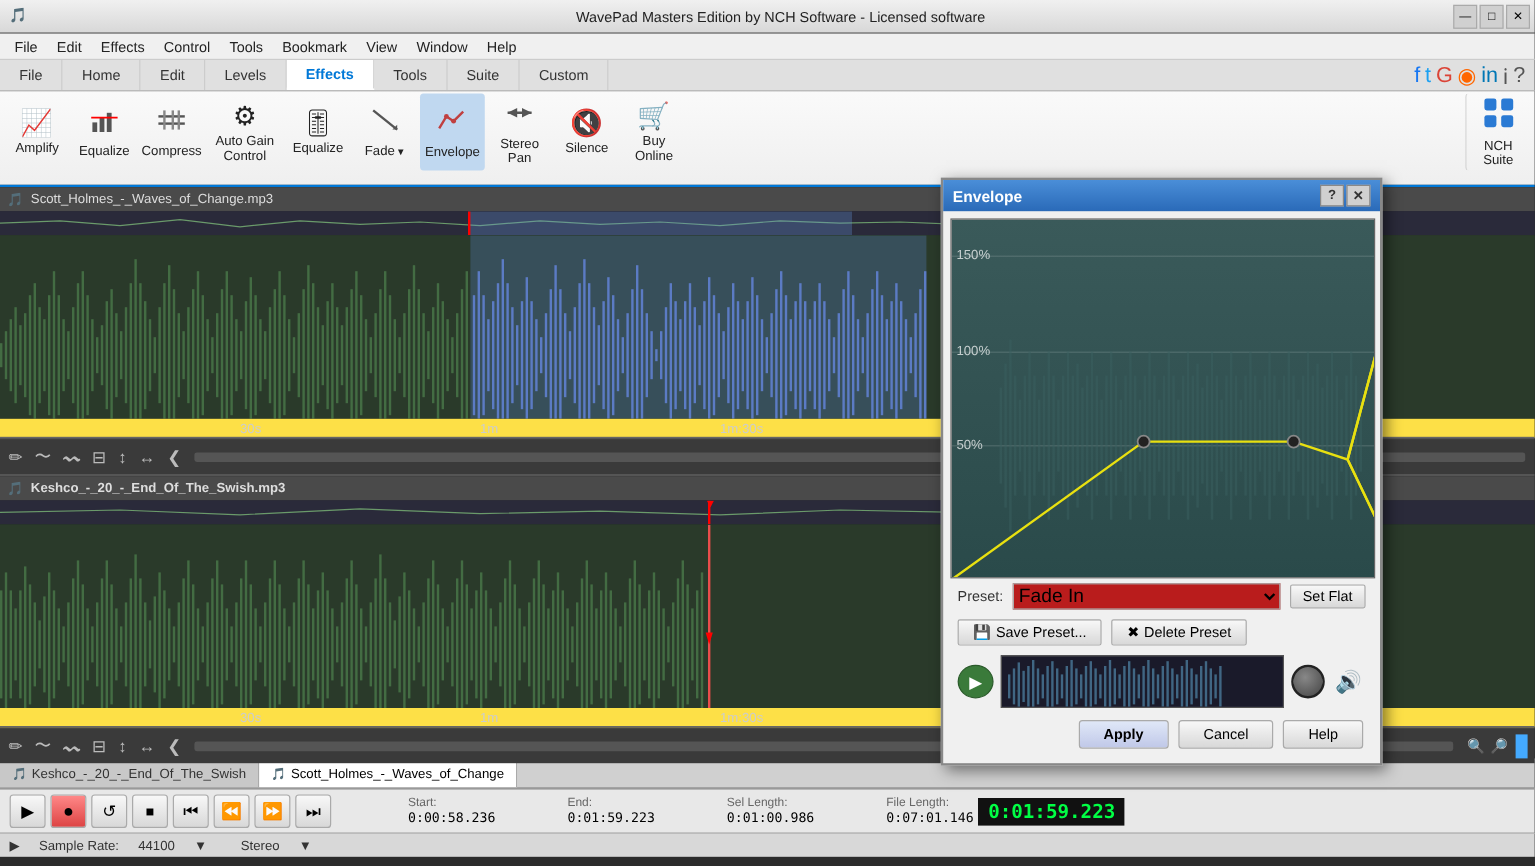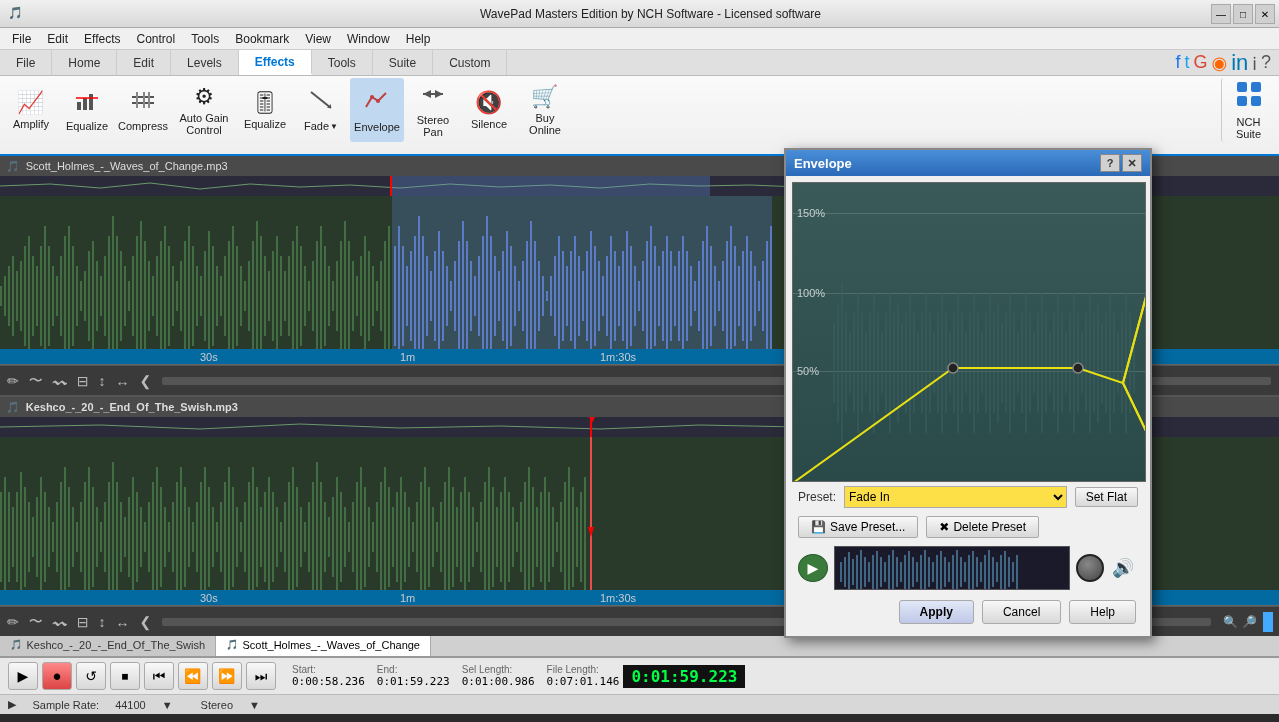--- a/index.html
+++ b/index.html
@@ -99,21 +99,21 @@
       align-items: center;
       padding: 0 4px;
       gap: 4px;
       border-top: 1px solid #555;
     }
     .track-ctrl-btn { color: #bbb; font-size: 14px; cursor: pointer; padding: 2px 3px; }
 
     
     .timeline-ruler {
       height: 16px;
-      background: #0369a1;
+      background: #fde047;
       display: flex;
       align-items: center;
       position: relative;
       border-bottom: 1px solid #666;
     }
     .status-time-big {
       font-size: 16px;
       font-weight: bold;
       color: #000;
       background: #111;
@@ -160,21 +160,21 @@
       background: linear-gradient(to bottom, #f8f8f8, #d8d8d8);
       border: 1px solid #aaa;
       border-radius: 3px;
       display: flex;
       align-items: center;
       justify-content: center;
       cursor: pointer;
       font-size: 14px;
     }
     .transport-info { display: flex; gap: 12px; margin-left: 12px; font-size: 11px; }
-    .transport-field { display: flex; flex-direction: column; }
+    .transport-field { display: flex; flex-direction: column; margin-left: 48px; }
     .transport-label { color: #666; font-size: 10px; }
     .transport-value { color: #000; font-family: monospace; }
 
     
     .level-bar {
       flex: 1;
       display: flex;
       align-items: center;
       justify-content: flex-end;
       gap: 4px;
@@ -262,23 +262,23 @@
 
     .dialog-preset-row {
       display: flex;
       align-items: center;
       padding: 4px 6px;
       gap: 8px;
     }
     .preset-select {
       flex: 1;
       height: 22px;
-      font-size: 12px;
+      font-size: 16px;
       border: 1px solid #aaa;
-      background: #fde047;
+      background: #b91c1c;
     }
     .preset-btn {
       padding: 2px 10px;
       font-size: 12px;
       background: linear-gradient(to bottom, #f8f8f8, #d8d8d8);
       border: 1px solid #aaa;
       border-radius: 2px;
       cursor: pointer;
       white-space: nowrap;
     }
@@ -405,21 +405,21 @@
   <div class="tab active">Effects</div>
   <div class="tab">Tools</div>
   <div class="tab">Suite</div>
   <div class="tab">Custom</div>
   <div style="flex:1; border-right:none;"></div>
   <div style="display:flex;align-items:center;gap:4px;padding:0 8px;">
     <span style="font-size:18px;color:#1877f2;">f</span>
     <span style="font-size:18px;color:#1da1f2;">t</span>
     <span style="font-size:18px;color:#db4437;">G</span>
     <span style="font-size:18px;color:#ff6600;">◉</span>
-    <span style="font-size:22px;color:#0077b5;">in</span>
+    <span style="font-size:18px;color:#0077b5;">in</span>
     <span style="font-size:18px;color:#555;">ℹ</span>
     <span style="font-size:18px;color:#555;">?</span>
   </div>
 </div>
 
 <div class="ribbon">
 
   <div class="ribbon-btn">
     <div class="ribbon-icon">📈</div>
     <div class="ribbon-label">Amplify</div>

